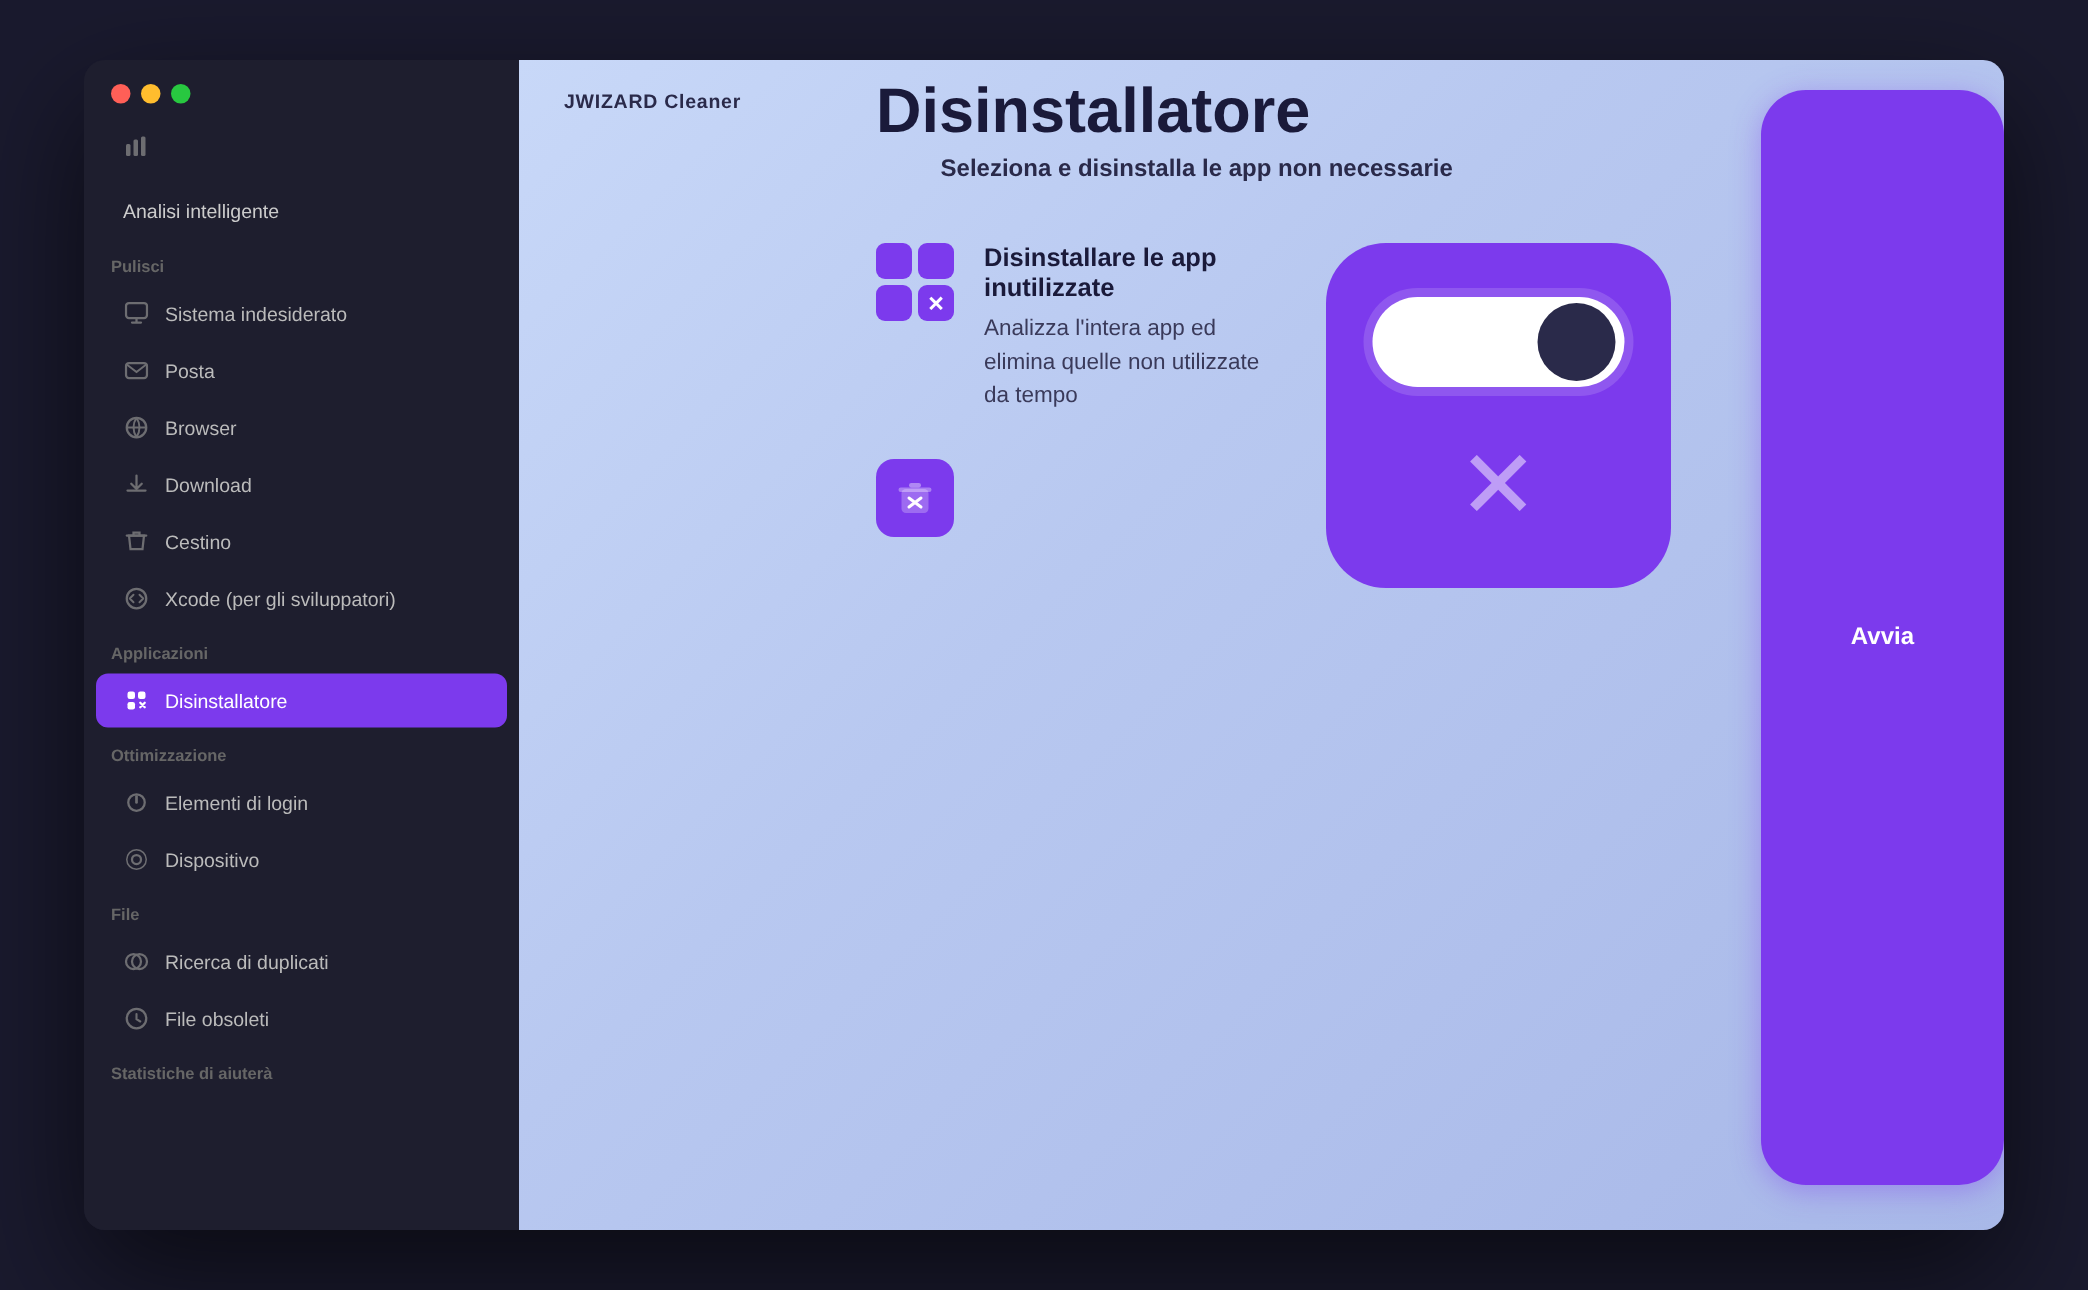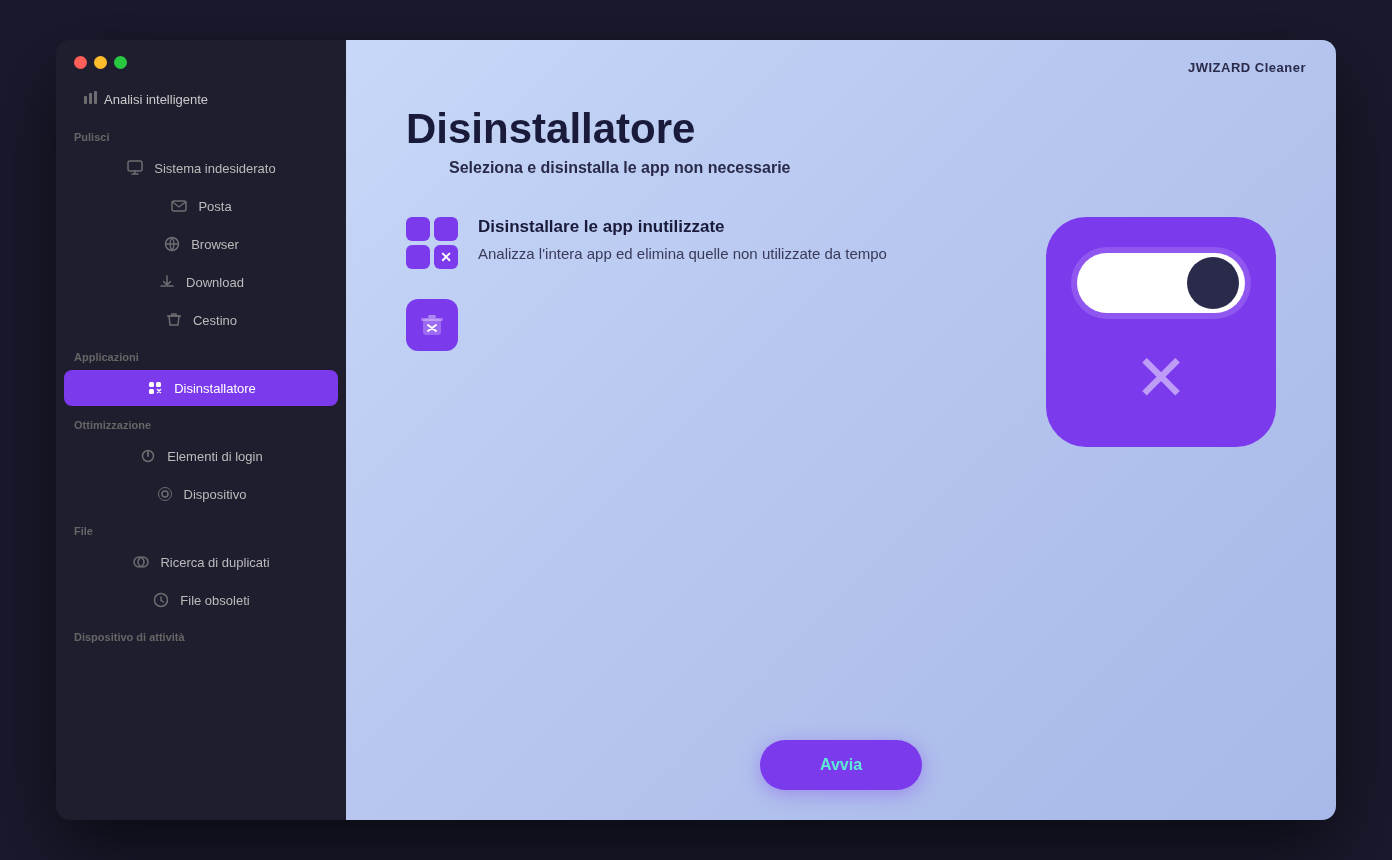--- a/index.html
+++ b/index.html
@@ -43,68 +43,67 @@
     .tl {
       width: 13px;
       height: 13px;
       border-radius: 50%;
     }
     .tl-red { background: #ff5f57; }
     .tl-yellow { background: #ffbd2e; }
     .tl-green { background: #28c840; }
     .sidebar-top-item {
       display: flex;
-      align-items: flex-end;
-      gap: 4px;
+      align-items: flex-start;
+      gap: 26px;
       padding: 8px 18px;
       cursor: pointer;
       color: #ccc;
       font-size: 13px;
       border-radius: 8px;
       margin: 0 8px 4px 8px;
+      flex-direction: column;
     }
     .sidebar-section-label {
       font-size: 11px;
       font-weight: 600;
       color: #666;
       padding: 12px 18px 6px 18px;
       text-transform: none;
     }
     .sidebar-item {
       display: flex;
       align-items: center;
       gap: 10px;
       padding: 9px 18px;
       cursor: pointer;
       color: #bbb;
       font-size: 13px;
       border-radius: 8px;
       margin: 1px 8px;
-      justify-content: center;
     }
     .sidebar-item.active {
       background: #7c3aed;
       color: #fff;
     }
     .sidebar-icon {
       width: 18px;
       height: 18px;
       display: flex;
       align-items: center;
       justify-content: center;
       flex-shrink: 0;
       opacity: 0.75;
     }
     .sidebar-item.active .sidebar-icon { opacity: 1; }
     
     .main {
       flex: 1;
       background: linear-gradient(135deg, #c8d8f8 0%, #b8c8f0 40%, #a8b8e8 100%);
       display: flex;
-      flex-direction: column;
       padding: 0;
       position: relative;
       overflow: hidden;
     }
     .main-header {
       display: flex;
       justify-content: flex-end;
       padding: 20px 30px;
     }
     .app-brand {
@@ -259,21 +258,21 @@
       line-height: 1;
     }
     
     .bottom-area {
       display: flex;
       justify-content: center;
       padding: 20px 0 30px 0;
     }
     .avvia-btn {
       background: #7c3aed;
-      color: #5eead4;
+      color: #ffffff;
       border: none;
       padding: 16px 60px;
       border-radius: 30px;
       font-size: 16px;
       font-weight: 700;
       cursor: pointer;
       box-shadow: 0 4px 20px rgba(124,58,237,0.4);
     }
     
     svg { display: block; }
@@ -343,20 +342,29 @@
     <div class="sidebar-item">
       <span class="sidebar-icon">
         <svg width="16" height="16" viewBox="0 0 16 16" fill="none">
           <path d="M3 4h10l-1 9H4L3 4z" stroke="#888" stroke-width="1.5"></path>
           <path d="M6 4V2h4v2" stroke="#888" stroke-width="1.5"></path>
           <path d="M1.5 4h13" stroke="#888" stroke-width="1.5" stroke-linecap="round"></path>
         </svg>
       </span>
       <span>Cestino</span>
     </div>
+    <div class="sidebar-item">
+      <span class="sidebar-icon">
+        <svg width="16" height="16" viewBox="0 0 16 16" fill="none">
+          <circle cx="8" cy="8" r="6.5" stroke="#888" stroke-width="1.5"></circle>
+          <path d="M6 5.5L3.5 8 6 10.5M10 5.5L12.5 8 10 10.5" stroke="#888" stroke-width="1.3" stroke-linecap="round" stroke-linejoin="round"></path>
+        </svg>
+      </span>
+      <span>Xcode (per gli sviluppatori)</span>
+    </div>
 
     <div class="sidebar-section-label">Applicazioni</div>
     <div class="sidebar-item active">
       <span class="sidebar-icon">
         <svg width="16" height="16" viewBox="0 0 16 16" fill="none">
           <rect x="2" y="2" width="5" height="5" rx="1.5" fill="white"></rect>
           <rect x="9" y="2" width="5" height="5" rx="1.5" fill="white"></rect>
           <rect x="2" y="9" width="5" height="5" rx="1.5" fill="white"></rect>
           <path d="M10.5 9.5l3 3M13.5 9.5l-3 3" stroke="white" stroke-width="1.5" stroke-linecap="round"></path>
         </svg>
@@ -397,21 +405,21 @@
     <div class="sidebar-item">
       <span class="sidebar-icon">
         <svg width="16" height="16" viewBox="0 0 16 16" fill="none">
           <circle cx="8" cy="8" r="6.5" stroke="#888" stroke-width="1.5"></circle>
           <path d="M8 5v3.5l2.5 1.5" stroke="#888" stroke-width="1.4" stroke-linecap="round"></path>
         </svg>
       </span>
       <span>File obsoleti</span>
     </div>
 
-    <div class="sidebar-section-label">Dispositivo di attività</div>
+    <div class="sidebar-section-label">Statistiche di aiuterà</div>
   </div>
 
   <div class="main">
     <div class="main-header">
       <span class="app-brand">JWIZARD Cleaner</span>
     </div>
 
     <div class="main-content">
       <h1 class="page-title">Disinstallatore</h1>
       <p class="page-subtitle">Seleziona e disinstalla le app non necessarie</p>

